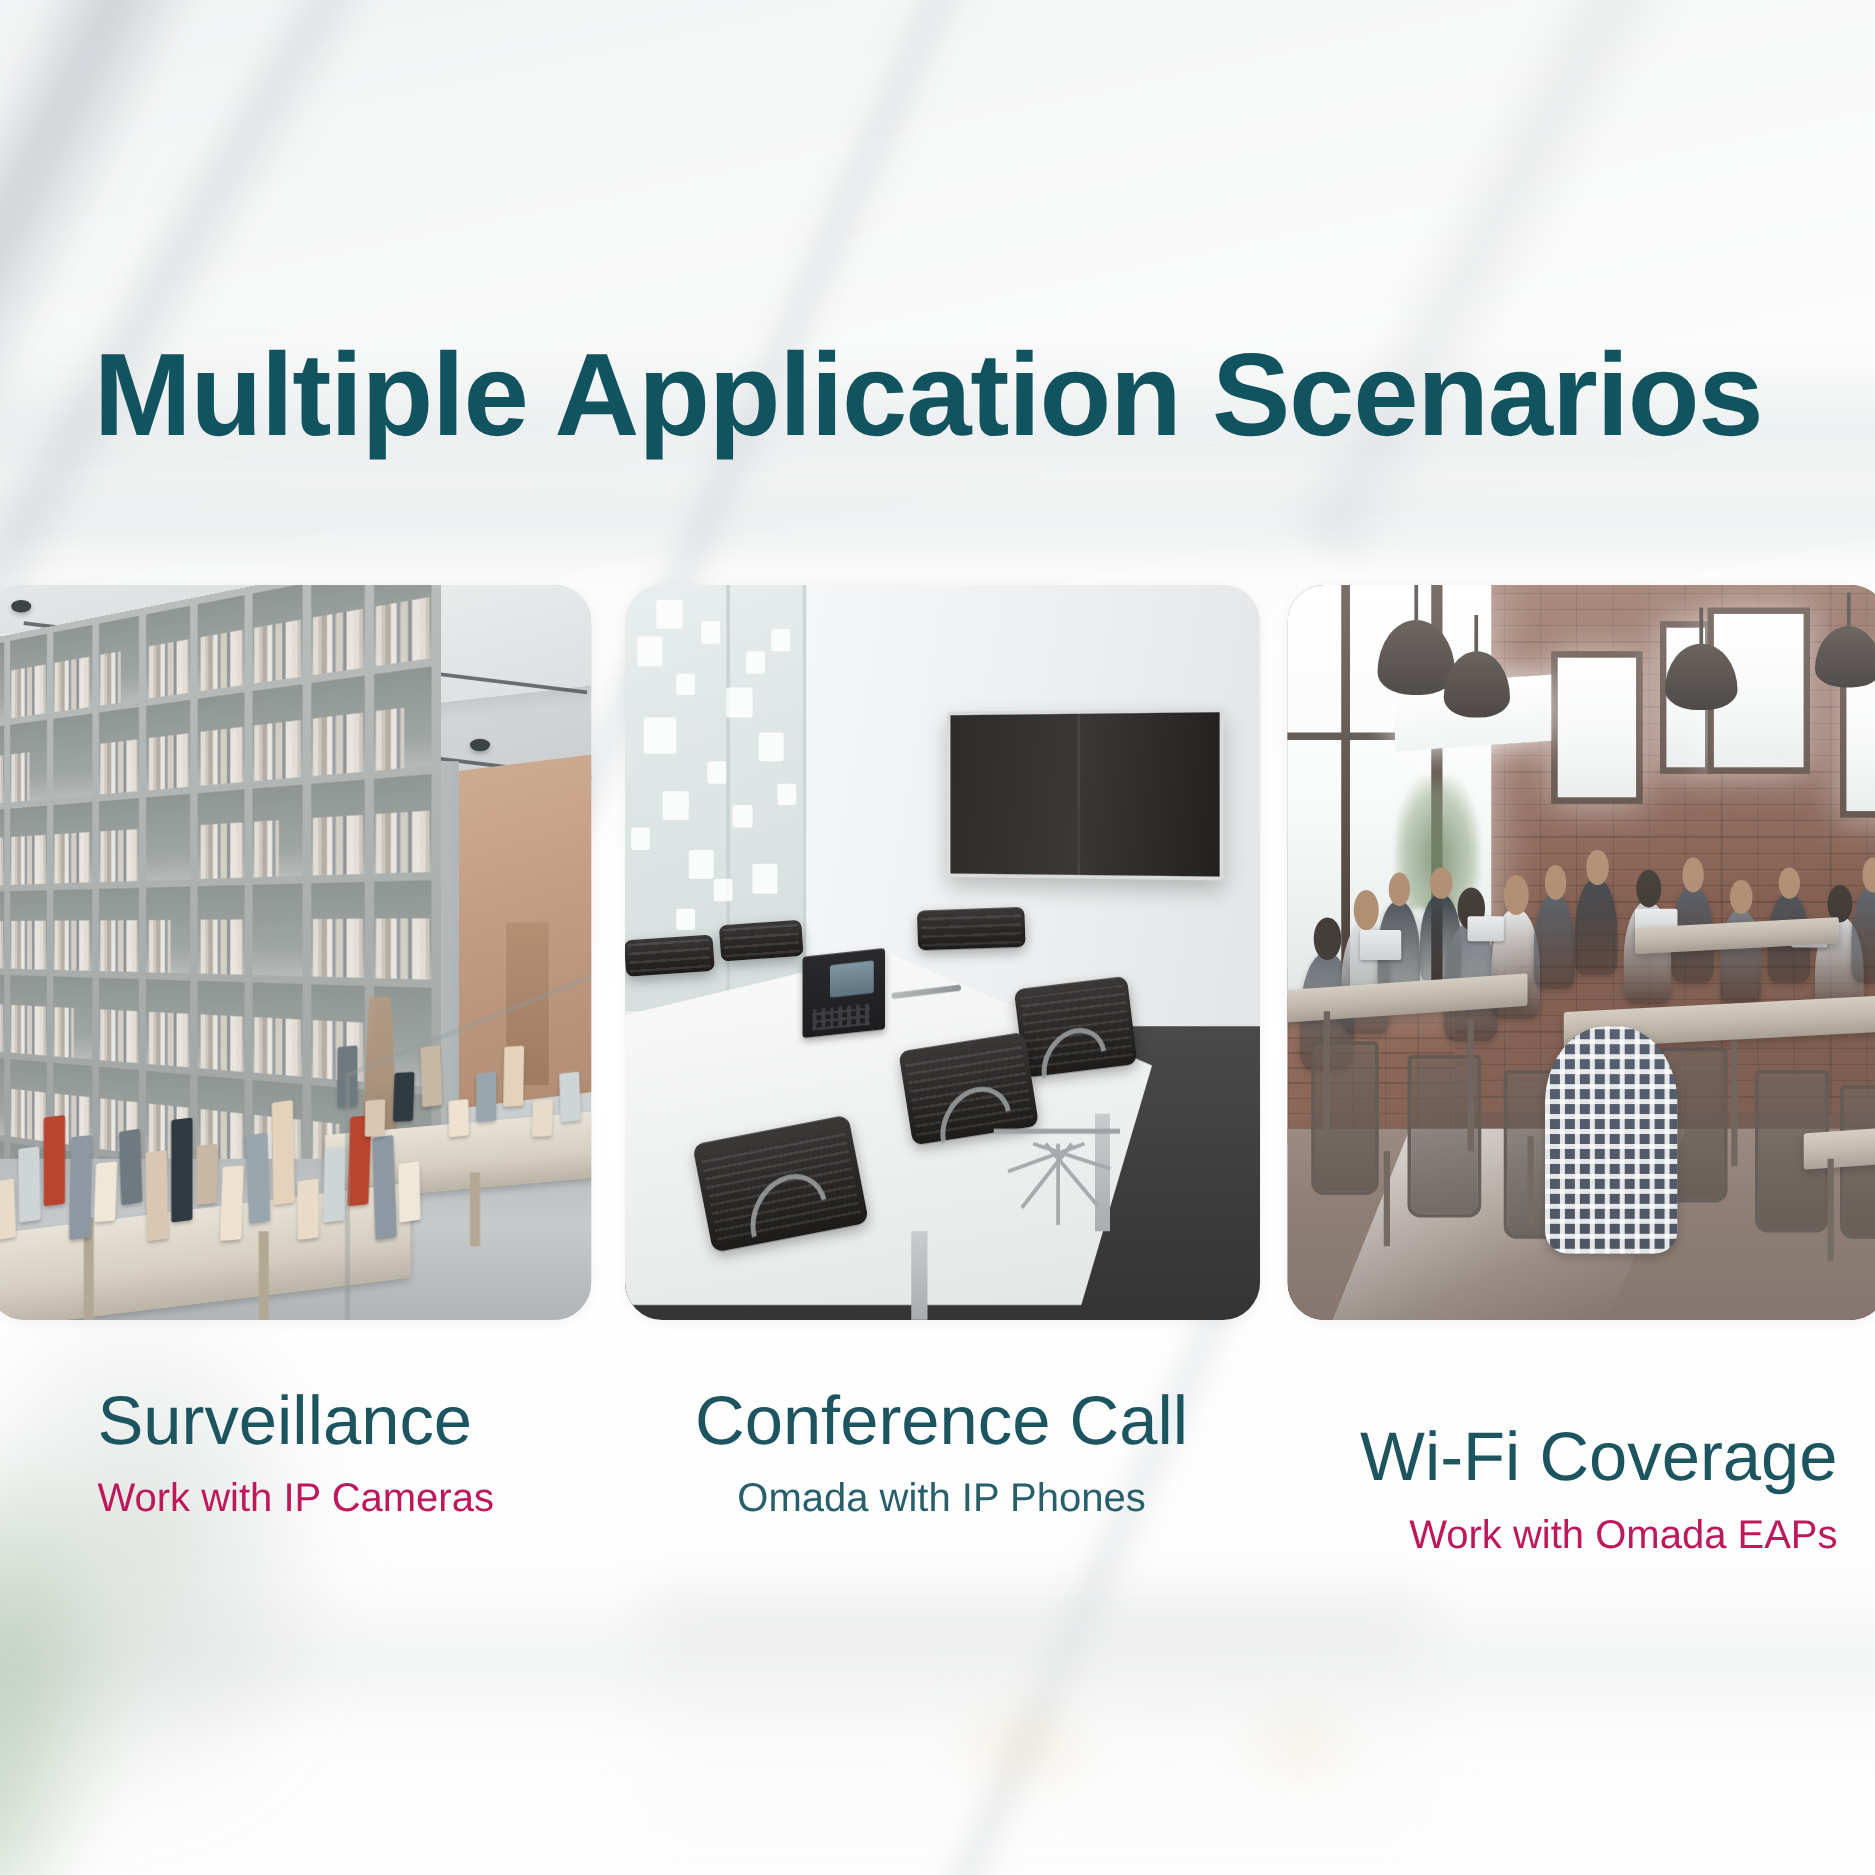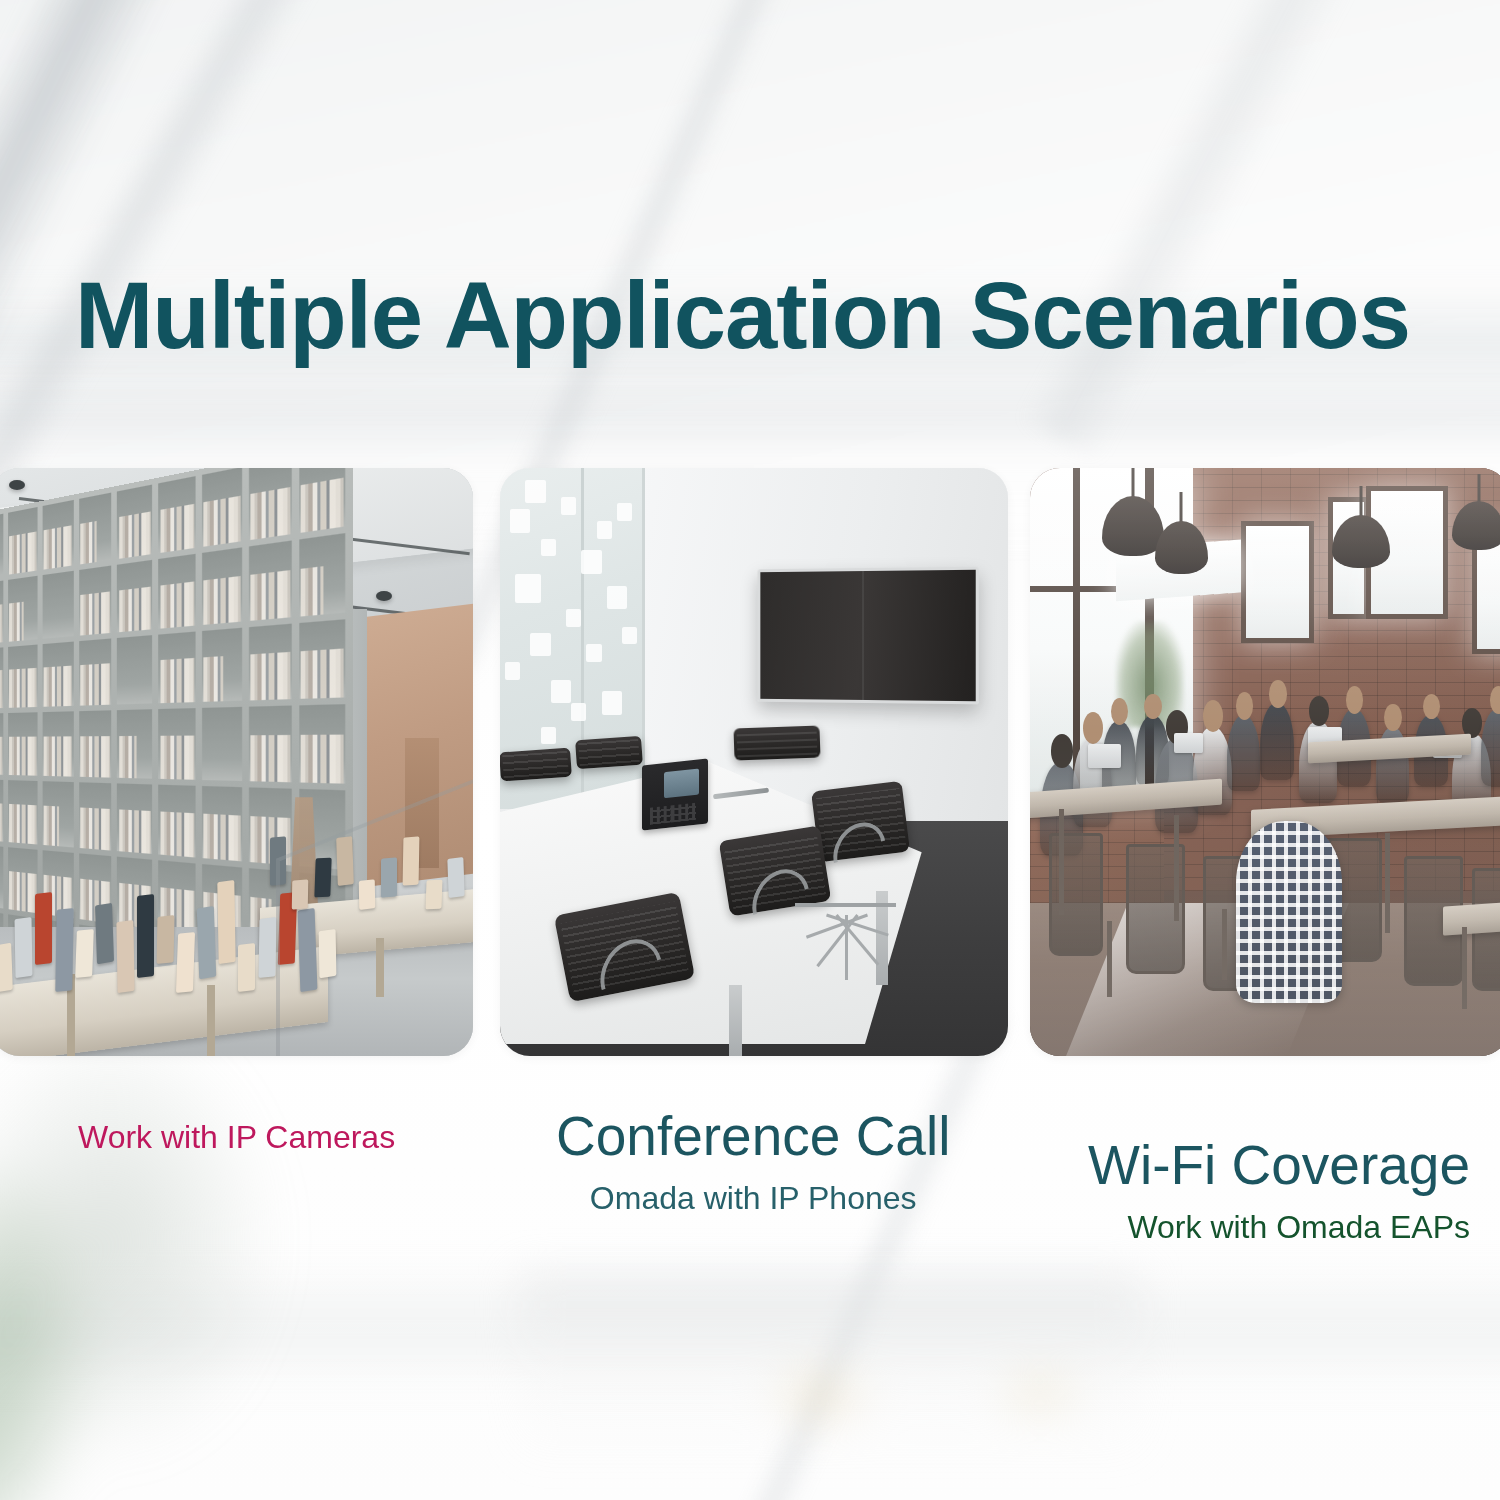--- a/index.html
+++ b/index.html
@@ -781,26 +781,27 @@
             <div class="tlegs" style="left: 40%; top: 75%; height: 12%;"></div>
             <div class="tlegs" style="left: 16%; top: 77%; height: 13%;"></div>
           </div>
         <div class="plaid"></div>
         <div class="haze"></div>
       </div>
     </div>
   </div>
 
   <div class="caption cap1">
+    <div class="cap-title" style="color:#1c5560;">Surveillance</div>
     <div class="cap-sub" style="color:#be185d;">Work with IP Cameras</div>
   </div>
 
   <div class="caption cap2">
     <div class="cap-title" style="color:#1c5560;">Conference Call</div>
     <div class="cap-sub" style="color:#27606a;">Omada with IP Phones</div>
   </div>
 
   <div class="caption cap3">
     <div class="cap-title" style="color:#1c5560;">Wi-Fi Coverage</div>
-    <div class="cap-sub" style="color:#14532d;">Work with Omada EAPs</div>
+    <div class="cap-sub" style="color:#be185d;">Work with Omada EAPs</div>
   </div>
 
 </div>
 
 </body></html>

